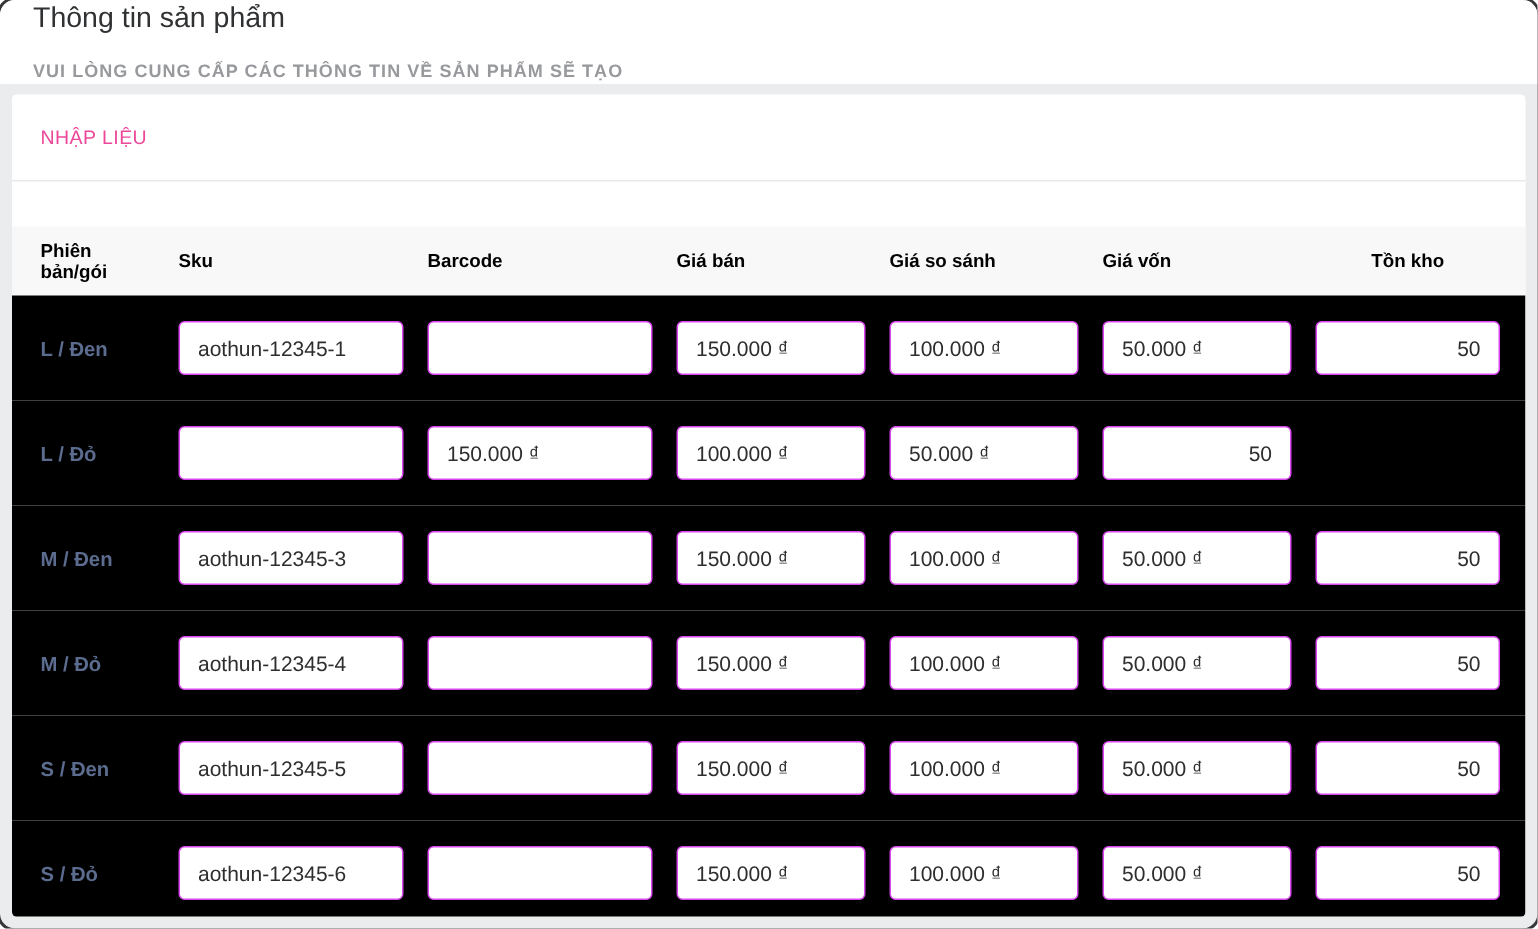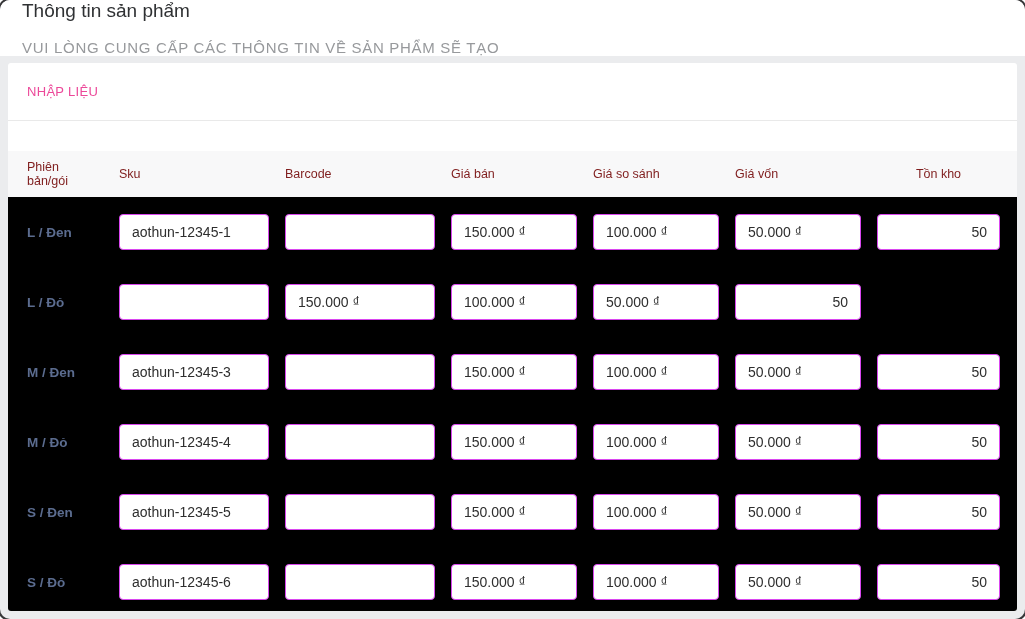--- a/index.html
+++ b/index.html
@@ -27,24 +27,24 @@
   }
   .titles { display: flex; flex-direction: column; justify-content: center; }
   .page-title {
     font-size: 19px;
     font-weight: 400;
     color: #2f3133;
     line-height: 1.2;
   }
   .page-subtitle {
     margin-top: 16px;
-    font-size: 15px;
+    font-size: 12px;
     color: #97999c;
     letter-spacing: 0.7px;
-    font-weight: 400;
+    font-weight: 700;
   }
   .actions { display: flex; align-items: center; gap: 12px; }
   .btn {
     height: 36px;
     border: none;
     border-radius: 4px;
     font-family: inherit;
     font-size: 14px;
     cursor: pointer;
     padding: 0 17px;
@@ -79,22 +79,22 @@
     column-gap: 16px;
     align-items: center;
     padding-left: 19px;
   }
   .thead {
     height: 46px;
     background: #f8f8f9;
   }
   .th {
     font-size: 12.5px;
-    font-weight: 400;
-    color: #7f1d1d;
+    font-weight: 700;
+    color: #000000;
   }
   .th.center { text-align: center; }
   .trow { height: 70px; background: #000000; }
   .variant-label {
     font-size: 13.5px;
     font-weight: 700;
     color: #5b6c8f;
     white-space: nowrap;
   }
   .inp {

